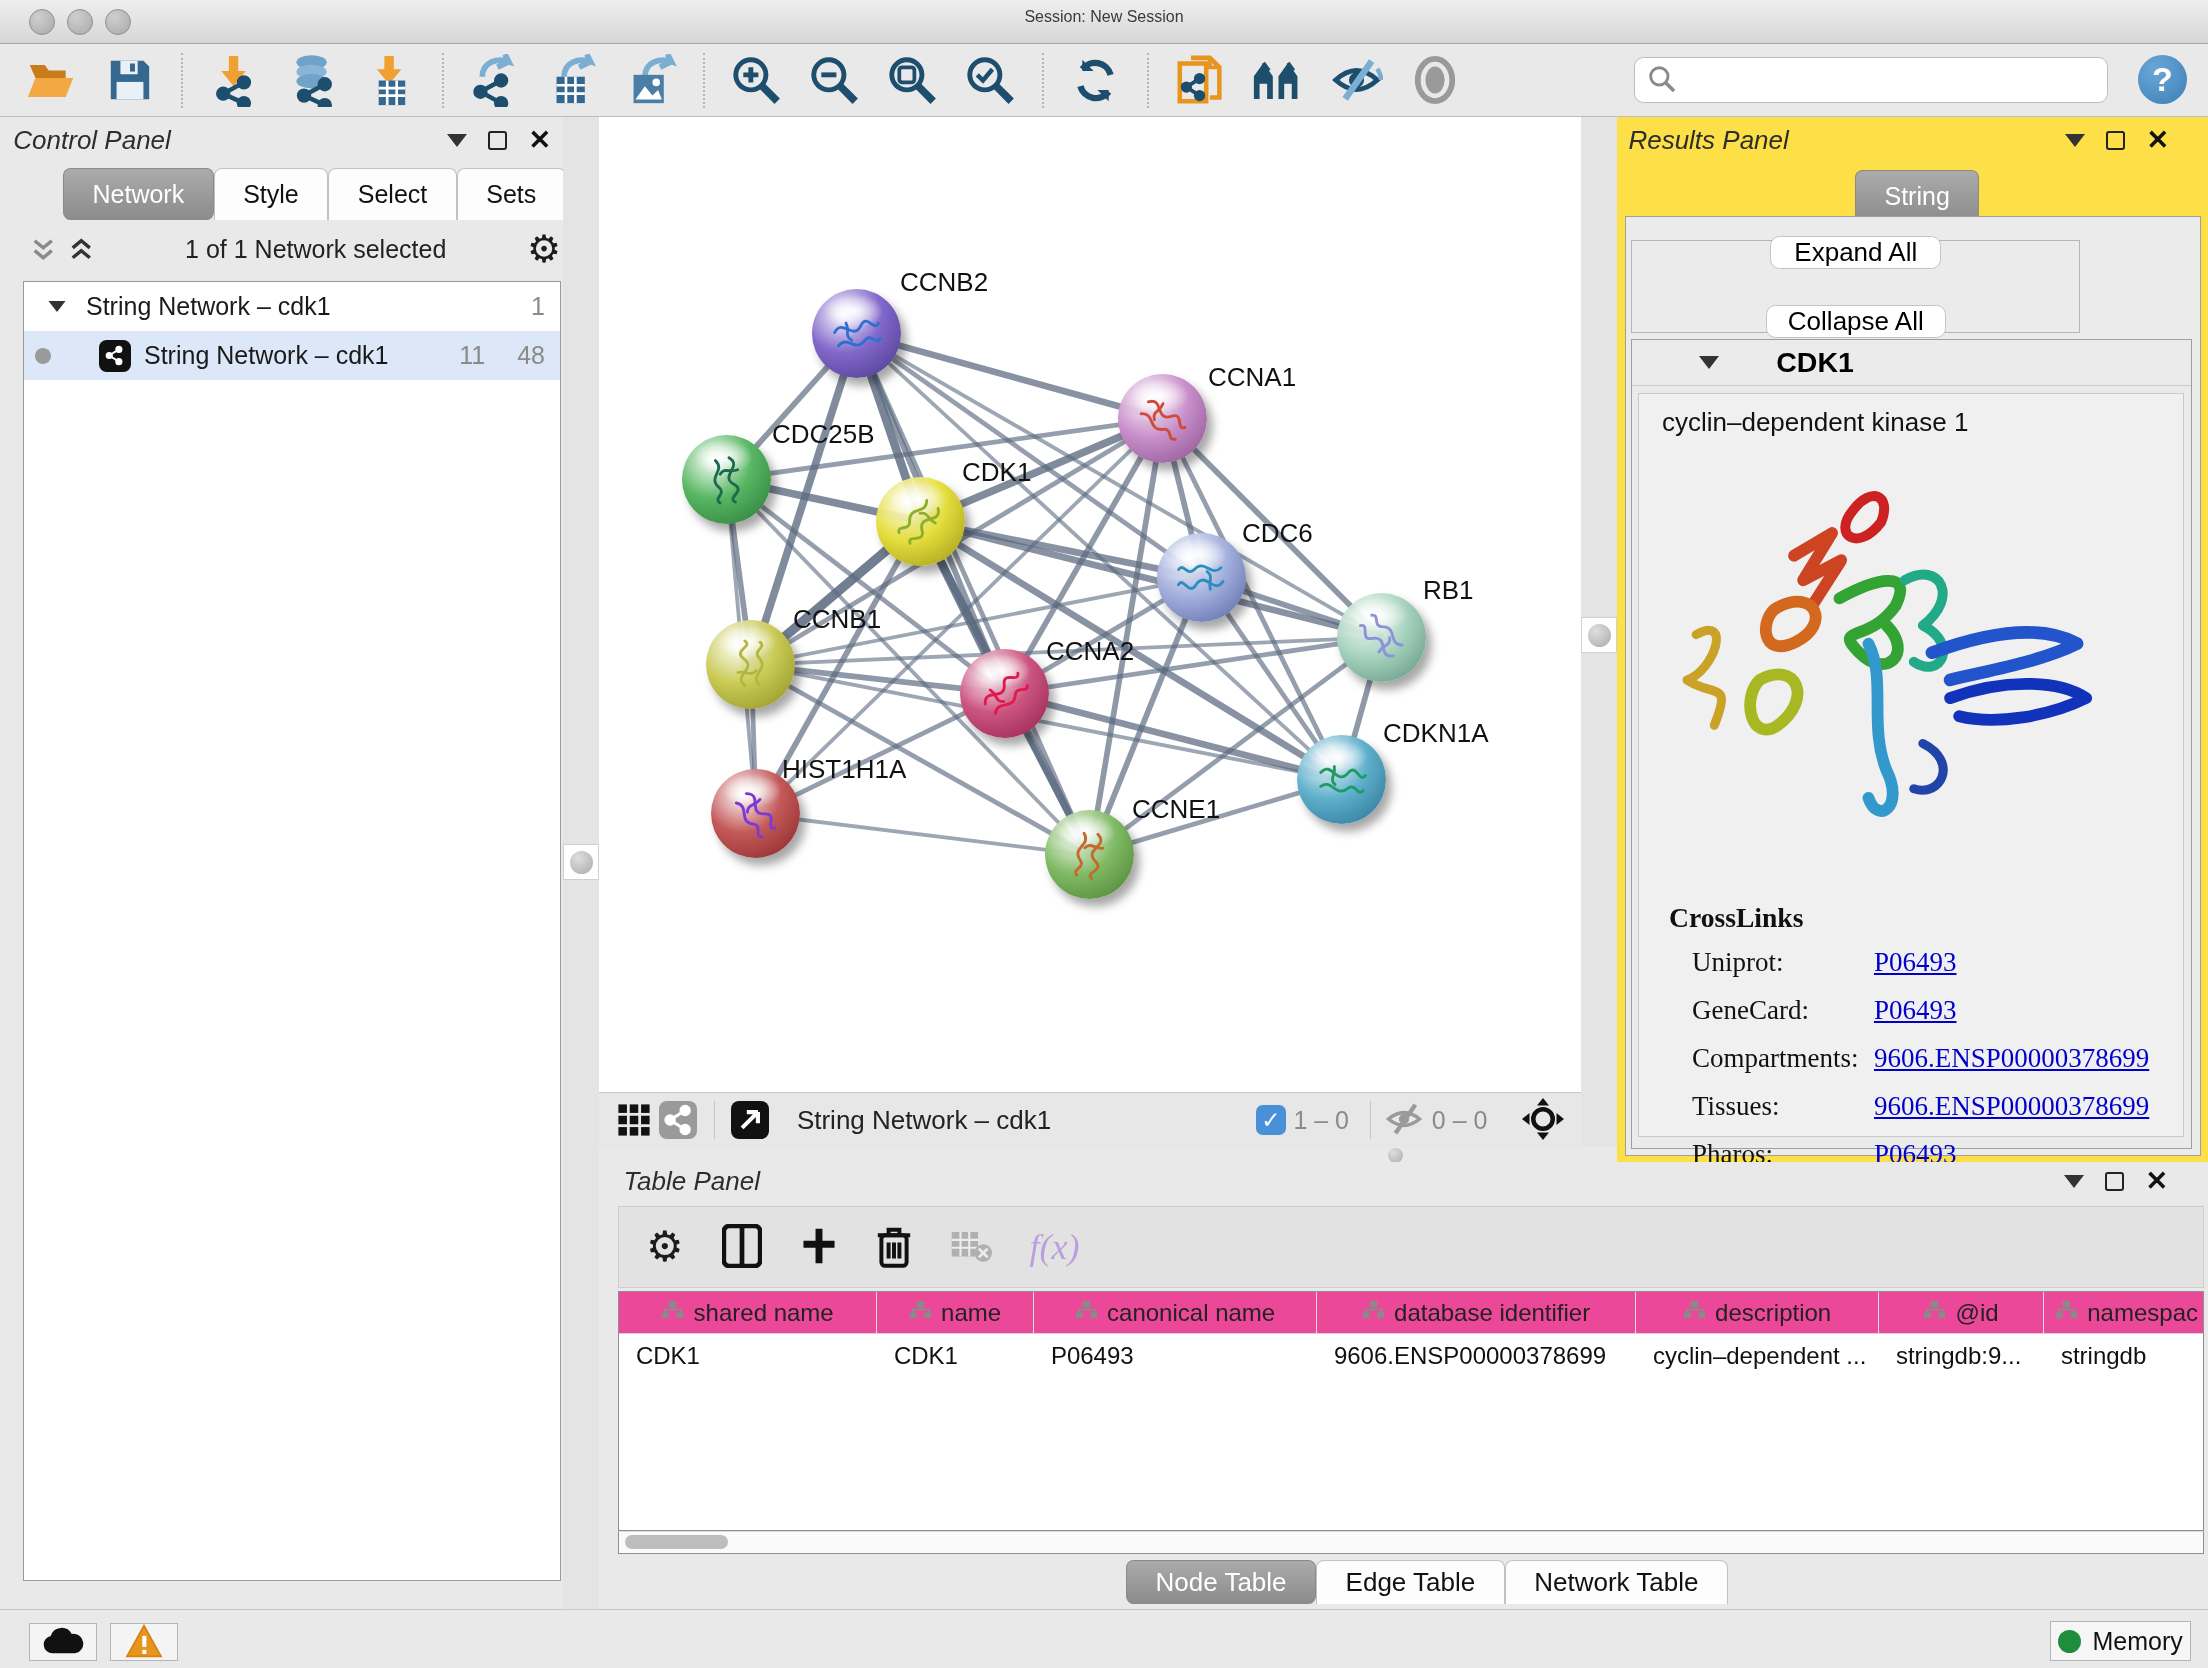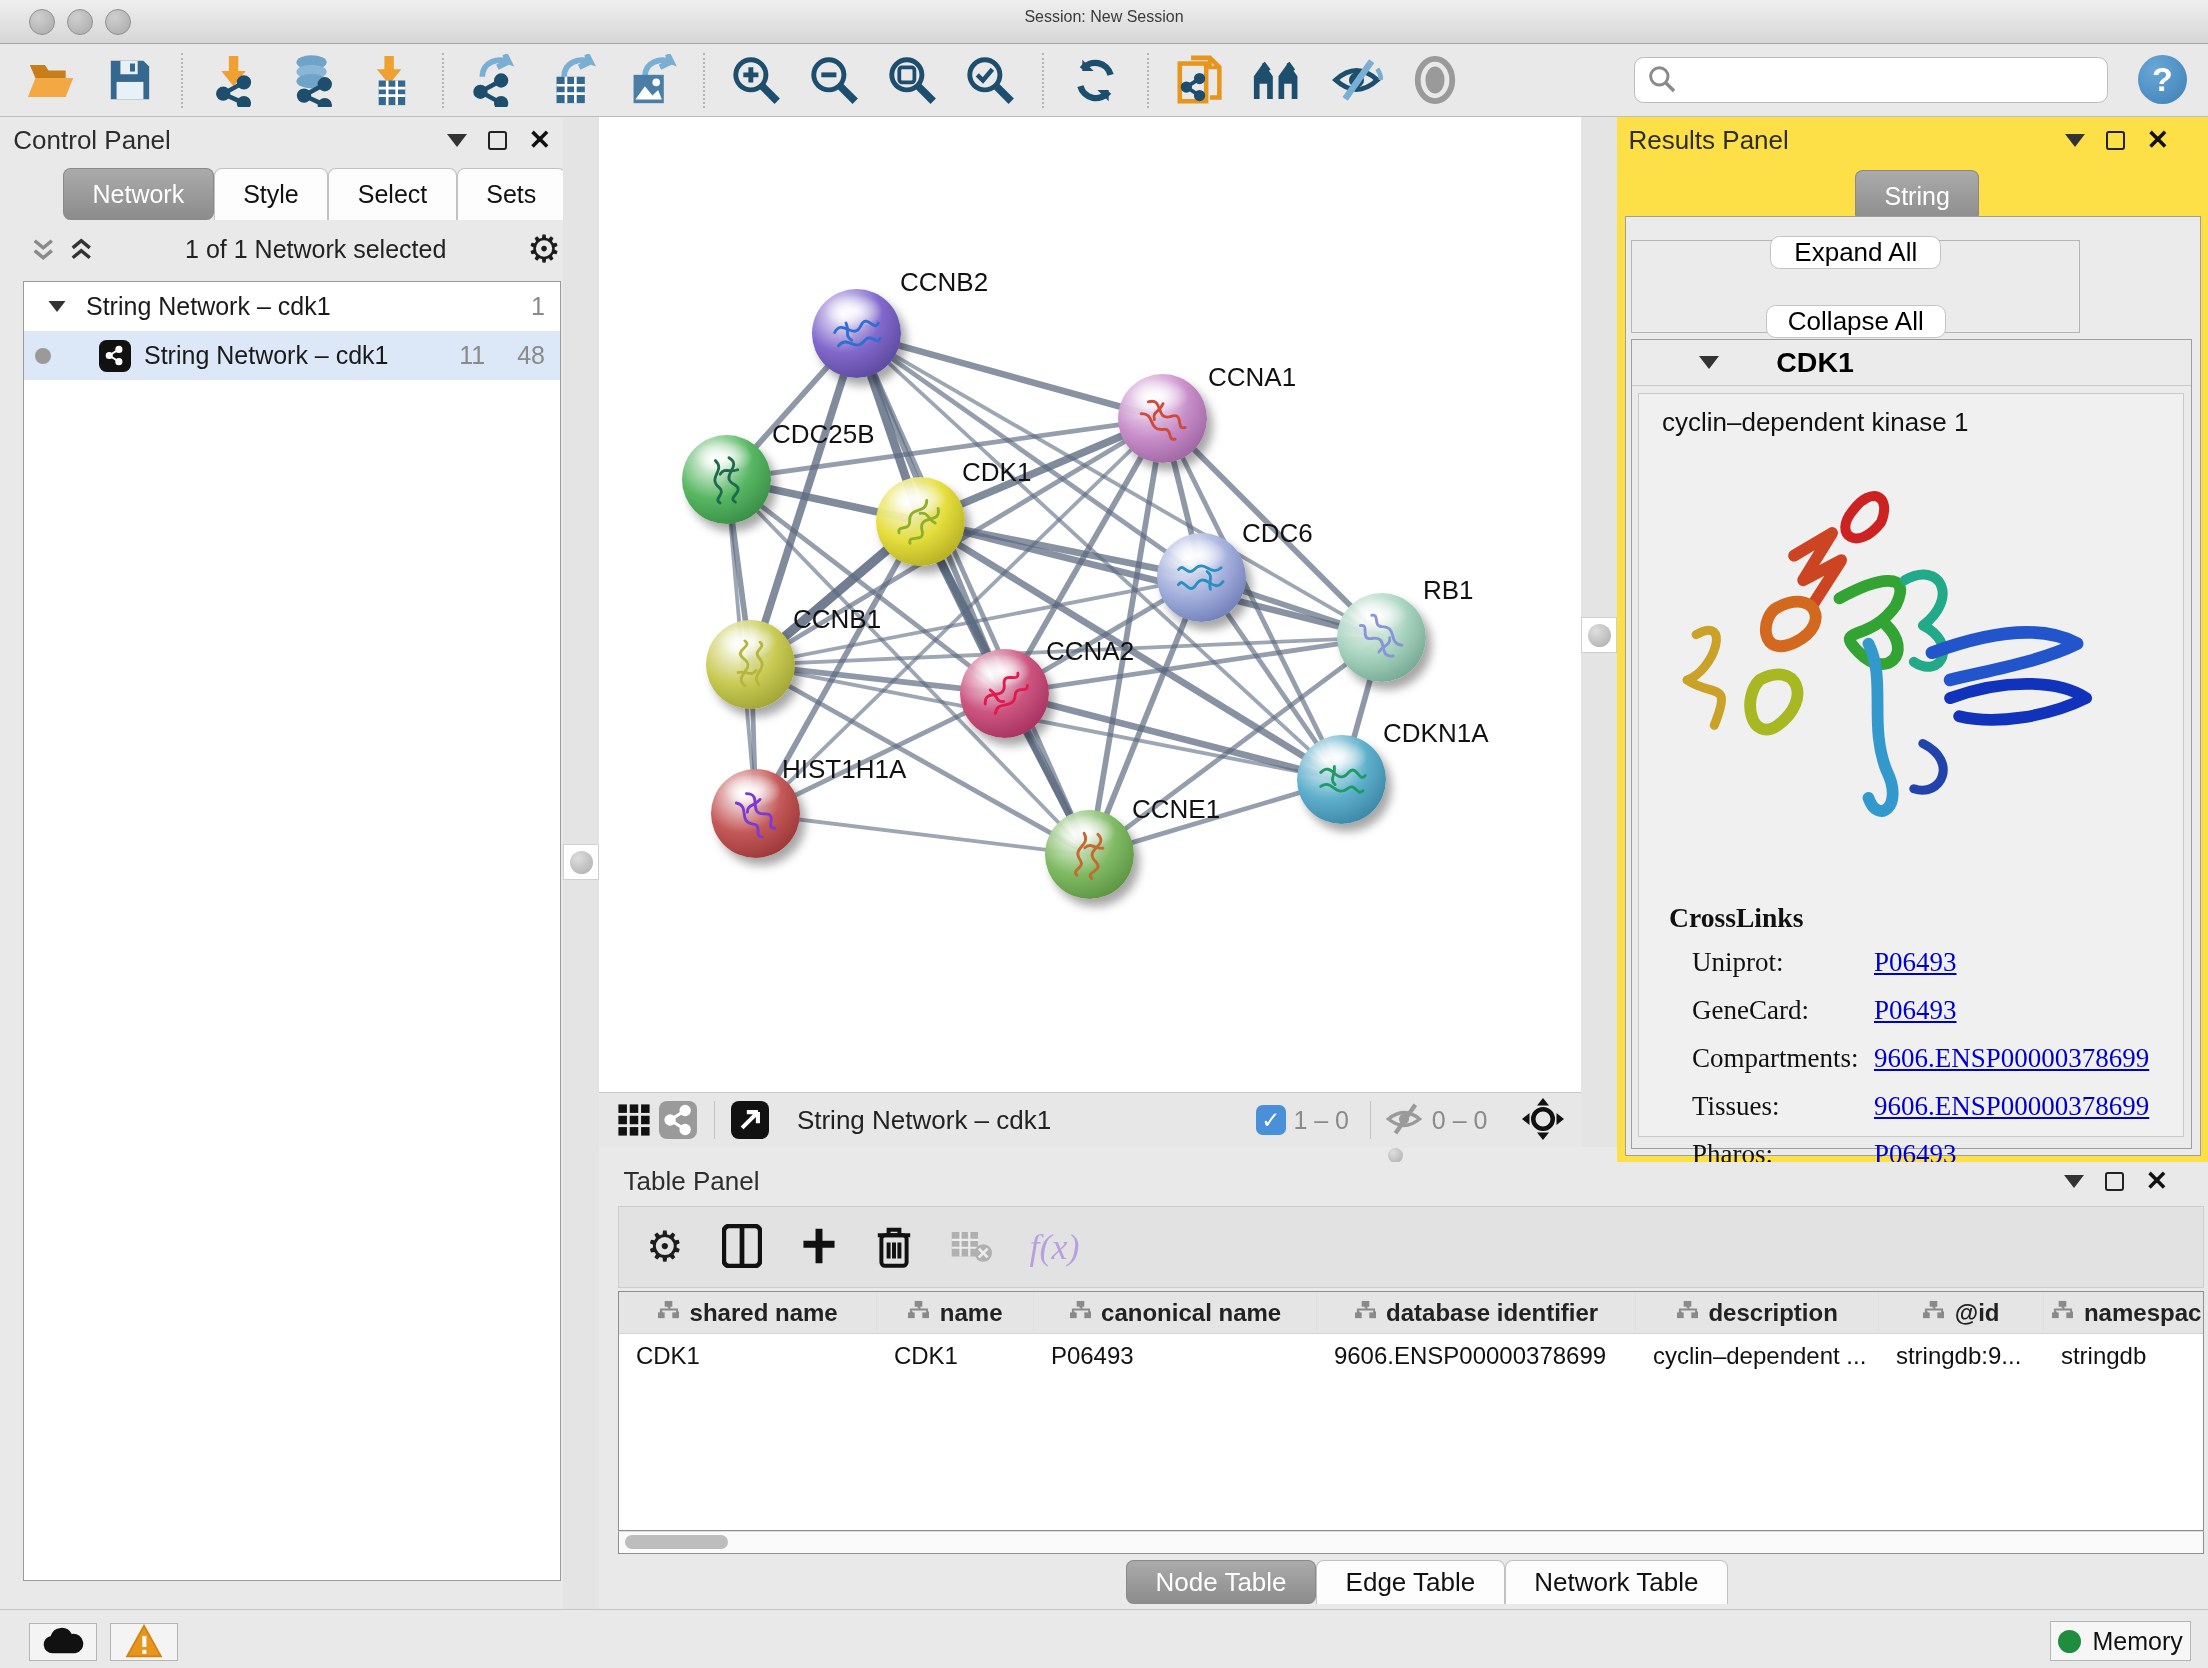--- a/index.html
+++ b/index.html
@@ -20,21 +20,21 @@
   .tb-btn { width:53px; height:53px; display:flex; align-items:center; justify-content:center; }
   .tb-btn svg { display:block; }
   #search-wrap { position:absolute; left:1634px; top:13.3px; width:474px; height:46px; background:#fff;
     border:1.9px solid #bdbdbd; border-radius:9.5px; display:flex; align-items:center; padding-left:11.4px; }
   #search-wrap input { border:none; outline:none; font-size:25px; width:409px; background:transparent; }
   #help-btn { position:absolute; left:2138px; top:11.4px; width:49px; height:49px; border-radius:50%;
     background:radial-gradient(circle at 35% 30%, #6aa7d8, #3d7fb5); color:#fff; font-size:34px; font-weight:bold;
     display:flex; align-items:center; justify-content:center; }
 
   
-  .panel-title { font-size:26px; color:#2d2d2d; }
+  .panel-title { font-size:26px; color:#2d2d2d;font-style:italic; }
   .panel-ctrl { display:flex; align-items:center; gap:21px; }
   .tri-down { width:0; height:0; border-left:10.5px solid transparent; border-right:10.5px solid transparent; border-top:13.3px solid #333; }
   .float-box { width:19px; height:19px; border:2.9px solid #222; border-radius:2.9px; }
   .close-x { font-size:27px; font-weight:bold; color:#111; line-height:1; }
 
   .tab { height:52px; padding:0 28.5px; display:flex; align-items:center; justify-content:center;
     font-size:25px; border:1px solid #c2c2c2; border-bottom:none; border-radius:7.6px 7.6px 0 0; background:#fdfdfd; color:#111; }
   .tab.selected { background:linear-gradient(#ababab,#8b8b8b); color:#fff; border-color:#8a8a8a; border-radius:7.6px; }
 
   
@@ -97,21 +97,21 @@
   .xl-value { color:#0000cc; text-decoration:underline; }
 
   
   #table-panel { position:absolute; left:616px; top:1162px; width:1592px; height:447px; background:#e9e9e9; }
   #tp-header { position:absolute; left:7.6px; right:40px; top:3.8px; display:flex; justify-content:space-between; align-items:center; }
   #tp-toolbar { position:absolute; left:1.9px; top:44px; width:1586px; height:82px; background:#e2e2e2; border:1.9px solid #cdcdcd;
     display:flex; align-items:center; gap:38px; padding-left:27px; }
   #tp-toolbar .dim { opacity:.35; }
   .fx { font-family:"Liberation Serif", serif; font-style:italic; font-size:36px; color:#6d28d9; }
   #tp-table { position:absolute; left:1.9px; top:129px; width:1586px; height:240px; background:#fff; border:1.9px solid #8f8f8f; overflow:hidden; }
-  #tp-cols { display:flex; height:42px; background:#e5e5e5; border-bottom:1.9px solid #d6d6d6;font-weight:bold; }
+  #tp-cols { display:flex; height:42px; background:#ec4899; border-bottom:1.9px solid #d6d6d6; }
   .th { display:flex; align-items:center; justify-content:center; gap:9.5px; font-size:24px; color:#222;
     border-right:1.9px solid #e0e0e0; overflow:hidden; white-space:nowrap; flex:none; }
   #tp-row { display:flex; height:44px; }
   .td { font-size:24px; color:#111; padding-left:17px; display:flex; align-items:center; overflow:hidden; white-space:nowrap; flex:none; }
   #tp-hscroll { position:absolute; left:1.9px; top:369px; width:1586px; height:23px; background:#fafafa; border:1.9px solid #8f8f8f; border-top:1px solid #dcdcdc; }
   #tp-thumb { position:absolute; left:5.7px; top:2.9px; width:103px; height:14.3px; border-radius:7.6px; background:#bdbdbd; }
   #tp-tabs { position:absolute; left:510px; top:398px; display:flex; }
   #tp-tabs .tab { height:44px; font-size:26px; border-radius:7.6px 7.6px 0 0; }
   #tp-tabs .tab.selected { border-radius:7.6px; }
 

